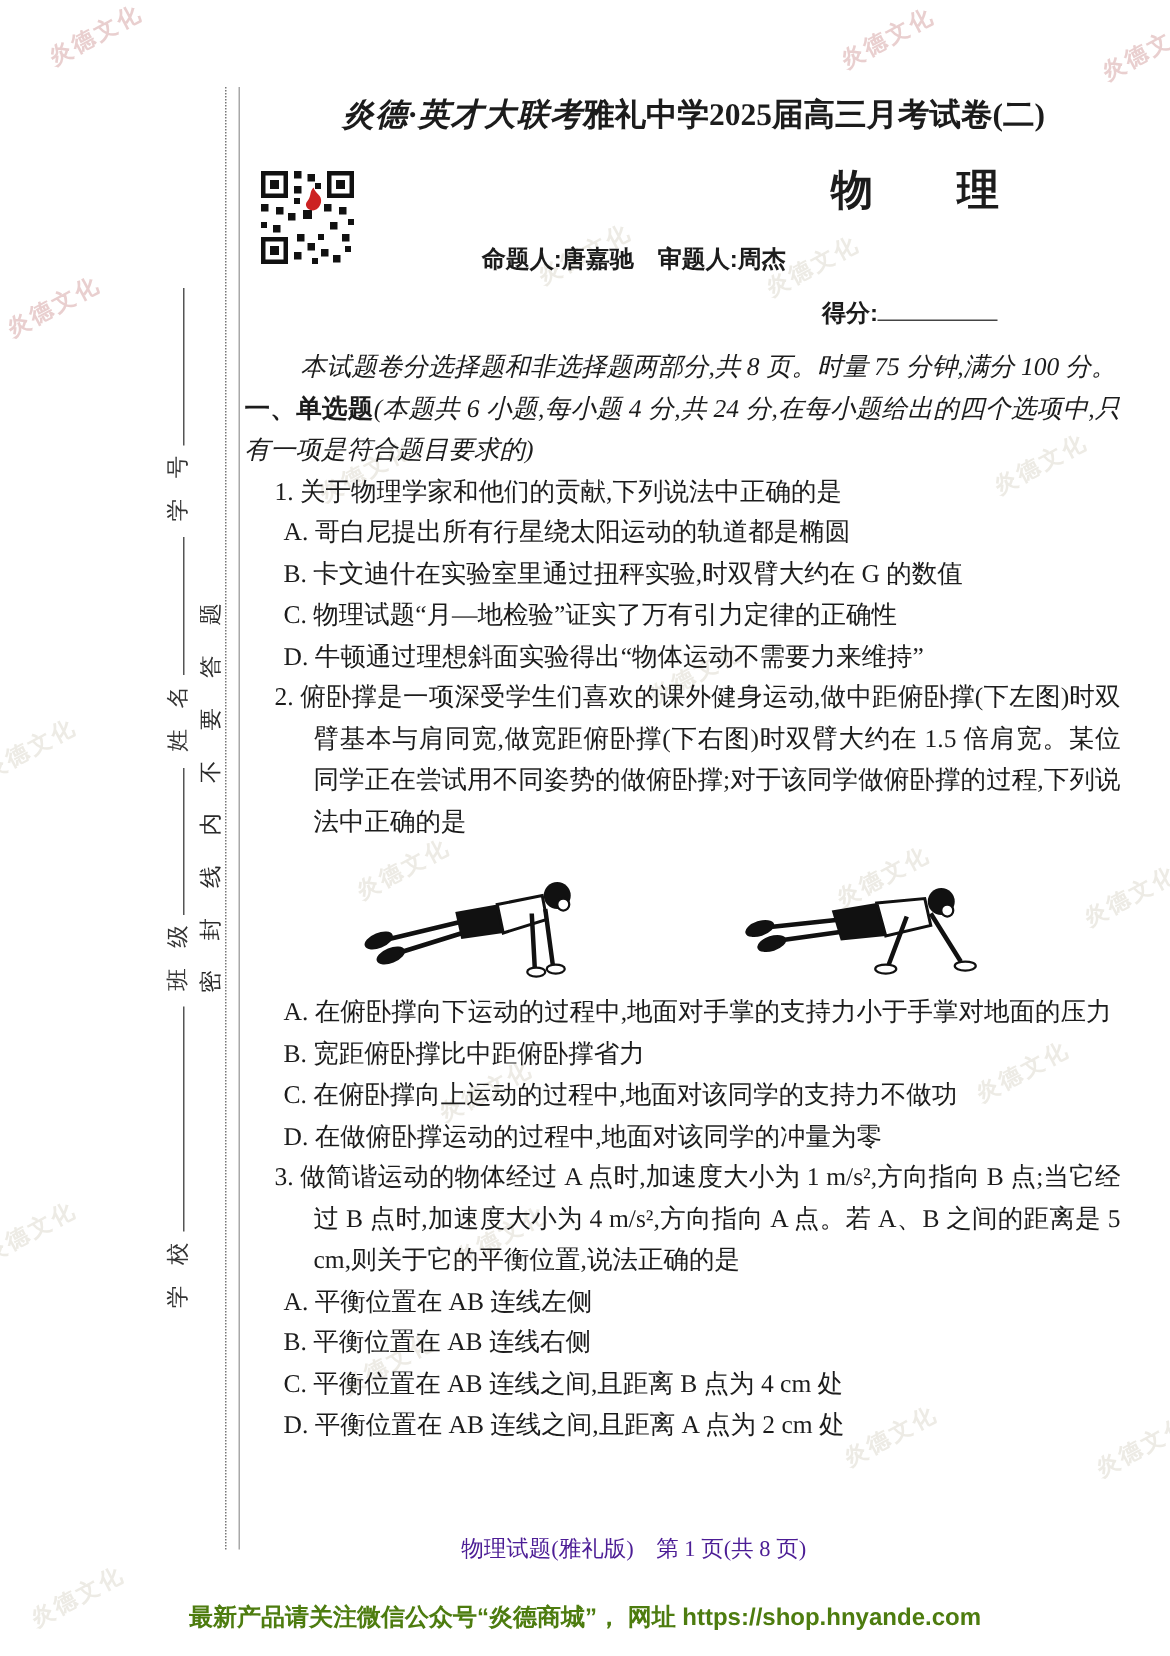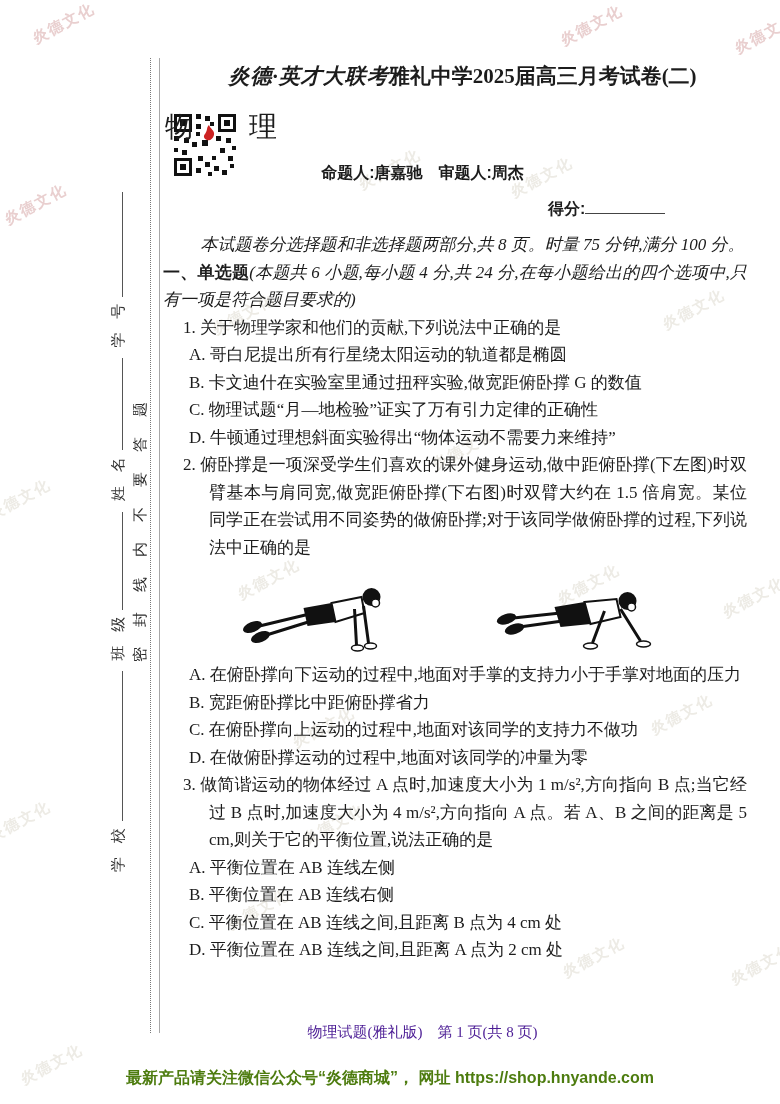--- a/index.html
+++ b/index.html
@@ -20,22 +20,22 @@
        font-size:15px;color:#333;}
   .fill-fields{top:872px;left:108px;width:690px;letter-spacing:5px;}
   .fill-fields .blank{display:inline-block;border-bottom:1px solid #555;height:14px;
        vertical-align:baseline;margin:0 2px;}
   .seal-text{top:662px;left:131px;width:300px;letter-spacing:20px;color:#2a2a2a;}
 
   
   .title{position:absolute;top:62px;left:165px;width:595px;text-align:center;
          font-size:21px;font-weight:bold;white-space:nowrap;}
   .title .brand{font-style:italic;font-weight:900;letter-spacing:1px;}
-  .subject{position:absolute;top:108px;left:165px;width:515px;text-align:left;
-           font-size:28px;font-weight:normal;letter-spacing:14px;
+  .subject{position:absolute;top:108px;left:165px;width:515px;text-align:right;
+           font-size:28px;font-weight:bold;letter-spacing:14px;
            font-family:"Liberation Sans","DejaVu Sans",sans-serif;}
   .setters{position:absolute;top:163px;left:165px;width:515px;text-align:center;
            font-size:16px;font-weight:bold;
            font-family:"Liberation Sans","DejaVu Sans",sans-serif;}
   .score{position:absolute;top:197px;left:548px;font-size:16px;font-weight:bold;
          font-family:"Liberation Sans","DejaVu Sans",sans-serif;}
   .score .blank{display:inline-block;width:80px;border-bottom:1px solid #444;height:16px;}
 
   .qr{position:absolute;top:112px;left:172px;width:66px;height:66px;}
 
@@ -153,21 +153,21 @@
     <div class="intro">本试题卷分选择题和非选择题两部分,共 8 页。时量 75 分钟,满分 100 分。</div>
 
     <div class="sec-head">
       <span>一、单选题</span><span class="kai">(本题共 6 小题,每小题 4 分,共 24 分,在每小题给出的四个选项中,只有一项是符合题目要求的)</span>
     </div>
 
     <div class="q">
       <span>1.</span> <span>关于物理学家和他们的贡献,下列说法中正确的是</span>
     </div>
     <div class="opt">A. 哥白尼提出所有行星绕太阳运动的轨道都是椭圆</div>
-    <div class="opt">B. 卡文迪什在实验室里通过扭秤实验,做宽距俯卧撑 G 的数值</div>
+    <div class="opt">B. 卡文迪什在实验室里通过扭秤实验,时双臂大约在 G 的数值</div>
     <div class="opt">C. 物理试题“月—地检验”证实了万有引力定律的正确性</div>
     <div class="opt">D. 牛顿通过理想斜面实验得出“物体运动不需要力来维持”</div>
 
     <div class="q">
       <span>2.</span> <span>俯卧撑是一项深受学生们喜欢的课外健身运动,做中距俯卧撑(下左图)时双臂基本与肩同宽,做宽距俯卧撑(下右图)时双臂大约在 1.5 倍肩宽。某位同学正在尝试用不同姿势的做俯卧撑;对于该同学做俯卧撑的过程,下列说法中正确的是</span>
     </div>
 
     <div class="figrow">
       <svg width="185" height="90" viewBox="0 0 180 90">
         <ellipse cx="15" cy="58" rx="10" ry="5" fill="#111" transform="rotate(-22 15 58)"></ellipse>

